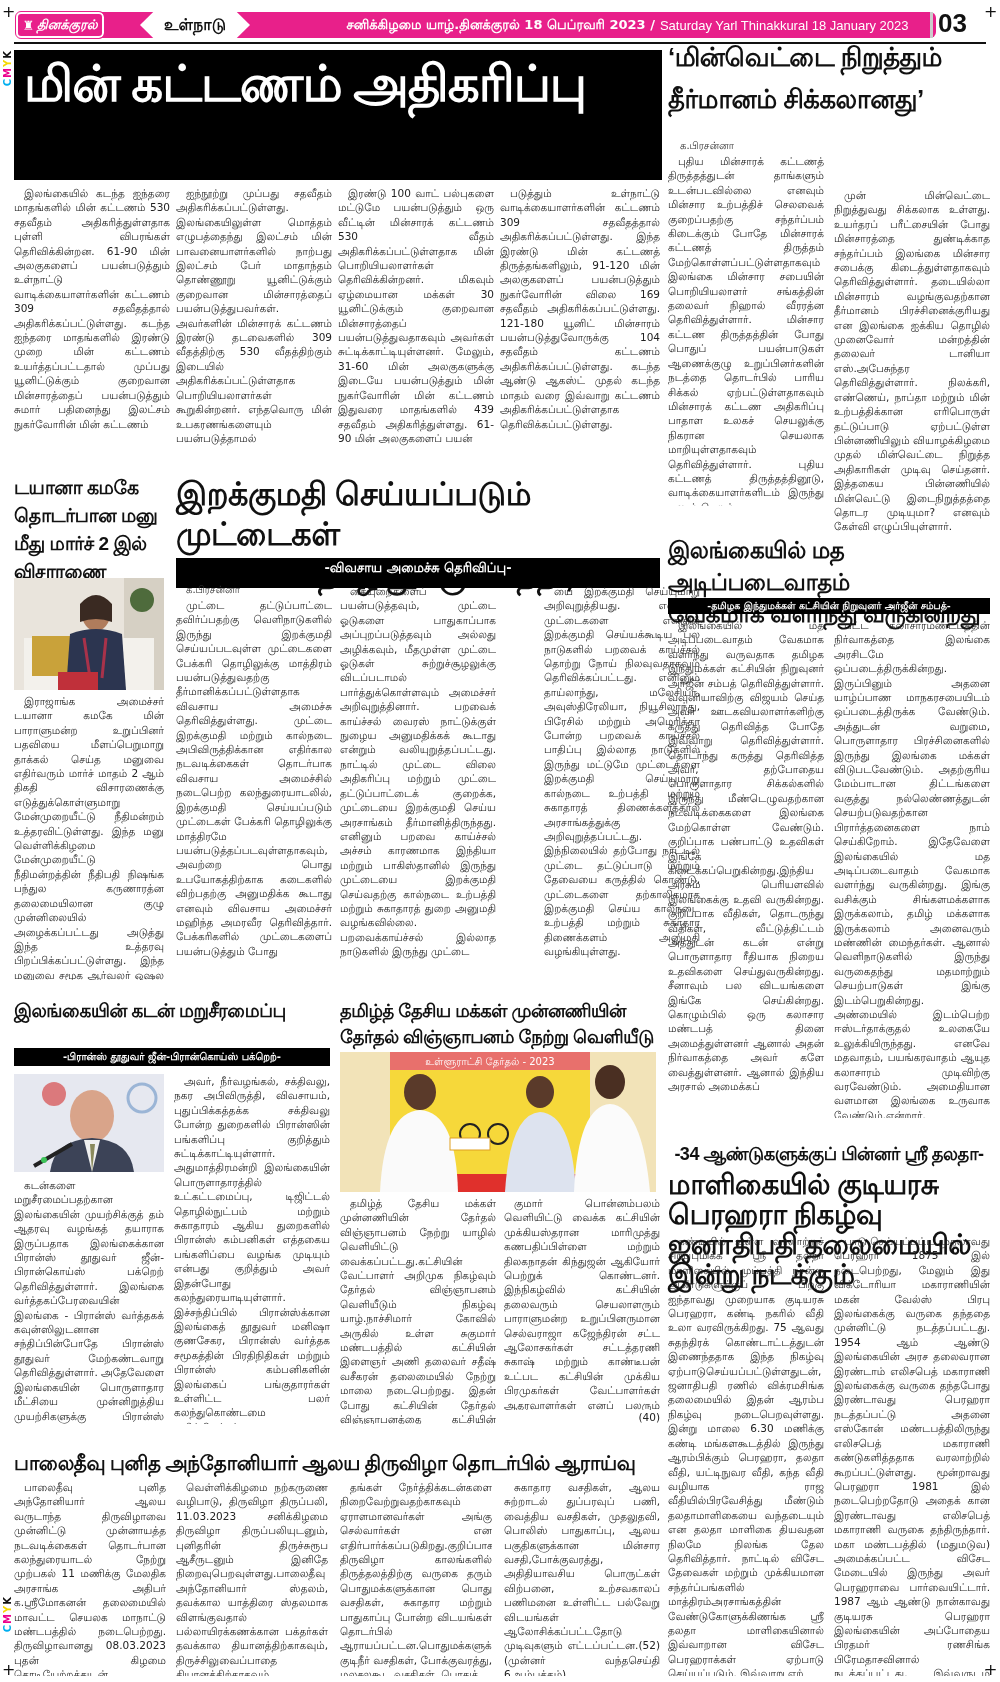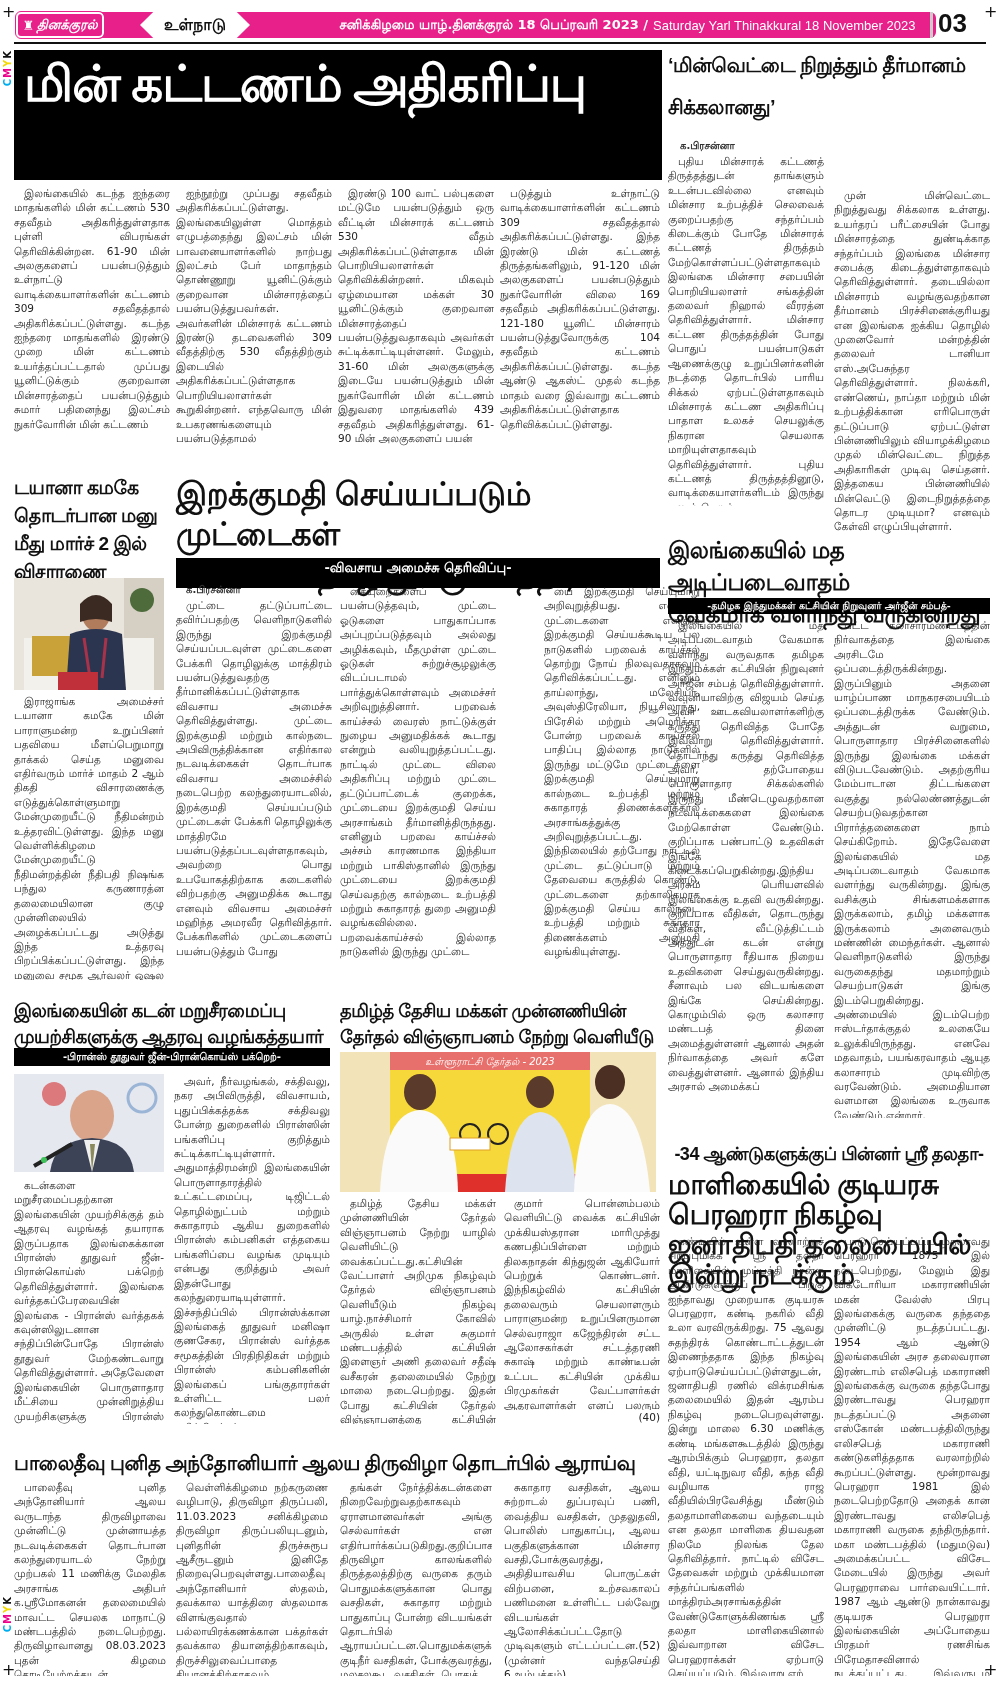--- a/index.html
+++ b/index.html
@@ -14,21 +14,21 @@
   .page-sep { left: 930px; top: 12px; width: 3px; height: 26px; background: #ccc; }
   .hdr-rule { left: 14px; top: 42px; width: 972px; height: 2px; background: #111; }
   .cmyk { font-size: 10px; font-weight: bold; writing-mode: vertical-rl; transform: rotate(180deg); letter-spacing: 1px; }
   .cmyk .c { color: #00aeef; } .cmyk .m { color: #ec008c; } .cmyk .y { color: #f5d800; } .cmyk .k { color: #111; }
   .reg-mark { font-size: 16px; color: #111; }
 
   
   .lead-hl { left: 14px; top: 50px; width: 648px; height: 130px; background: #000; color: #fff; font-family: "Liberation Serif", serif; font-weight: bold; font-size: 50px; line-height: 60px; padding: 4px 10px; letter-spacing: -1px; }
   .hl { font-family: "Liberation Sans", sans-serif; font-weight: bold; color: #111; letter-spacing: -0.5px; }
   .subbar { background: #000; color: #fff; font-weight: bold; text-align: center; white-space: nowrap; overflow: hidden; }
-  .byline { font-size: 10px; font-weight: bold; color: #333; }
+  .byline { font-size: 10px; font-weight: normal; color: #333; }
 
   
   .col { font-size: 10.5px; line-height: 14.4px; color: #222; text-align: justify; overflow: hidden; font-family: "DejaVu Sans", sans-serif; }
   .col p { text-indent: 10px; }
 
   
   .photo { overflow: hidden; }
   .photo svg { display: block; width: 100%; height: 100%; }
 </style>
 </head>
@@ -37,21 +37,21 @@
 <div class="abs reg-mark" style="left:2px;top:2px;">+</div>
 <div class="abs reg-mark" style="left:984px;top:2px;">+</div>
 <div class="abs hdr-bar"></div>
 <div class="abs logo">
   <span>♜</span>
   <span>தினக்குரல்</span>
 </div>
 <div class="abs section-tag">உள்நாடு</div>
 <div class="abs date-line">
   <span style="font-weight:bold;margin-right:5px;">சனிக்கிழமை யாழ்.தினக்குரல் 18 பெப்ரவரி 2023 /</span>
-  <span style="font-family:'Liberation Sans',sans-serif;">Saturday  Yarl Thinakkural 18 November  2023</span>
+  <span style="font-family:'Liberation Sans',sans-serif;">Saturday  Yarl Thinakkural 18 January  2023</span>
 </div>
 <div class="abs page-sep"></div>
 <div class="abs page-num">03</div>
 <div class="abs hdr-rule"></div>
 <div class="abs cmyk" style="left:2px;top:50px;"><span class="c">C</span><span class="m">M</span><span class="y">Y</span><span class="k">K</span></div>
 
 <div class="abs lead-hl">
   <div>மின் கட்டணம் அதிகரிப்பு</div>
 </div>
 <div class="abs col" style="left:14px;top:186px;width:156px;height:272px;">
@@ -60,21 +60,21 @@
 <div class="abs col" style="left:176px;top:186px;width:156px;height:272px;">
     <p>ஐந்நூற்று முப்பது சதவீதம் அதிகரிக்கப்பட்டுள்ளது. இலங்கையிலுள்ள மொத்தம் எழுபத்தைந்து இலட்சம் மின் பாவனையாளர்களில் நாற்பது இலட்சம் பேர் மாதாந்தம் தொண்ணூறு யூனிட்டுக்கும் குறைவான மின்சாரத்தைப் பயன்படுத்துபவர்கள். அவர்களின் மின்சாரக் கட்டணம் இரண்டு தடவைகளில் 309 வீதத்திற்கு 530 வீதத்திற்கும் இடையில் அதிகரிக்கப்பட்டுள்ளதாக பொறியியலாளர்கள் கூறுகின்றனர். எந்தவொரு மின் உபகரணங்களையும் பயன்படுத்தாமல்</p>
   </div>
 <div class="abs col" style="left:338px;top:186px;width:156px;height:272px;">
     <p>இரண்டு 100 வாட் பல்புகளை மட்டுமே பயன்படுத்தும் ஒரு வீட்டின் மின்சாரக் கட்டணம் 530 வீதம் அதிகரிக்கப்பட்டுள்ளதாக மின் பொறியியலாளர்கள் தெரிவிக்கின்றனர். மிகவும் ஏழ்மையான மக்கள் 30 யூனிட்டுக்கும் குறைவான மின்சாரத்தைப் பயன்படுத்துவதாகவும் அவர்கள் சுட்டிக்காட்டியுள்ளனர். மேலும், 31-60 மின் அலகுகளுக்கு இடையே பயன்படுத்தும் மின் நுகர்வோரின் மின் கட்டணம் இதுவரை மாதங்களில் 439 சதவீதம் அதிகரித்துள்ளது. 61-90 மின் அலகுகளைப் பயன்</p>
   </div>
 <div class="abs col" style="left:500px;top:186px;width:160px;height:272px;">
     <p>படுத்தும் உள்நாட்டு வாடிக்கையாளர்களின் கட்டணம் 309 சதவீதத்தால் அதிகரிக்கப்பட்டுள்ளது. இந்த இரண்டு மின் கட்டணத் திருத்தங்களிலும், 91-120 மின் அலகுகளைப் பயன்படுத்தும் நுகர்வோரின் விலை 169 சதவீதம் அதிகரிக்கப்பட்டுள்ளது. 121-180 யூனிட் மின்சாரம் பயன்படுத்துவோருக்கு 104 சதவீதம் கட்டணம் அதிகரிக்கப்பட்டுள்ளது. கடந்த ஆண்டு ஆகஸ்ட் முதல் கடந்த மாதம் வரை இவ்வாறு கட்டணம் அதிகரிக்கப்பட்டுள்ளதாக தெரிவிக்கப்பட்டுள்ளது.</p>
   </div>
 
-<div class="abs hl" style="left:668px;top:44px;width:322px;font-size:20px;line-height:42px;">‘மின்வெட்டை நிறுத்தும் தீர்மானம் சிக்கலானது’</div>
+<div class="abs hl" style="left:668px;top:36px;width:322px;font-size:26px;line-height:42px;">‘மின்வெட்டை நிறுத்தும் தீர்மானம் சிக்கலானது’</div>
 <div class="abs byline" style="left:680px;top:140px;">க.பிரசன்னா</div>
 <div class="abs col" style="left:668px;top:154px;width:156px;height:352px;">
     <p>புதிய மின்சாரக் கட்டணத் திருத்தத்துடன் தாங்களும் உடன்படவில்லை எனவும் மின்சார உற்பத்திச் செலவைக் குறைப்பதற்கு சந்தர்ப்பம் கிடைக்கும் போதே மின்சாரக் கட்டணத் திருத்தம் மேற்கொள்ளப்பட்டுள்ளதாகவும் இலங்கை மின்சார சபையின் பொறியியலாளர் சங்கத்தின் தலைவர் நிஹால் வீரரத்ன தெரிவித்துள்ளார். மின்சார கட்டண திருத்தத்தின் போது பொதுப் பயன்பாடுகள் ஆணைக்குழு உறுப்பினர்களின் நடத்தை தொடர்பில் பாரிய சிக்கல் ஏற்பட்டுள்ளதாகவும் மின்சாரக் கட்டண அதிகரிப்பு பாதாள உலகச் செயலுக்கு நிகரான செயலாக மாறியுள்ளதாகவும் தெரிவித்துள்ளார். புதிய கட்டணத் திருத்தத்தினூடு, வாடிக்கையாளர்களிடம் இருந்து பணம் பெறும்</p>
   </div>
 <div class="abs col" style="left:834px;top:140px;width:156px;height:366px;margin-top:48px;">
     <p>முன் மின்வெட்டை நிறுத்துவது சிக்கலாக உள்ளது. உயர்தரப் பரீட்சையின் போது மின்சாரத்தை துண்டிக்காத சந்தர்ப்பம் இலங்கை மின்சார சபைக்கு கிடைத்துள்ளதாகவும் தெரிவித்துள்ளார். தடையில்லா மின்சாரம் வழங்குவதற்கான தீர்மானம் பிரச்சினைக்குரியது என இலங்கை ஐக்கிய தொழில் முனைவோர் மன்றத்தின் தலைவர் டானியா எஸ்.அபேசுந்தர தெரிவித்துள்ளார். நிலக்கரி, எண்ணெய், நாப்தா மற்றும் மின் உற்பத்திக்கான எரிபொருள் தட்டுப்பாடு ஏற்பட்டுள்ள பின்னணியிலும் வியாழக்கிழமை முதல் மின்வெட்டை நிறுத்த அதிகாரிகள் முடிவு செய்தனர். இத்தகைய பின்னணியில் மின்வெட்டு இடைநிறுத்தத்தை தொடர முடியுமா? எனவும் கேள்வி எழுப்பியுள்ளார்.</p>
   </div>
 
 <div class="abs hl" style="left:14px;top:474px;width:150px;font-size:19px;line-height:28px;">டயானா கமகே தொடர்பான மனு மீது மார்ச் 2 இல் விசாரணை</div>
 <div class="abs photo" style="left:14px;top:578px;width:150px;height:112px;">
@@ -118,21 +118,20 @@
 <div class="abs subbar" style="left:668px;top:598px;width:322px;height:16px;font-size:9.5px;line-height:16px;">-தமிழக இந்துமக்கள் கட்சியின் நிறுவுனர் அர்ஜீன் சம்பத்-</div>
 <div class="abs col" style="left:668px;top:618px;width:156px;height:500px;">
     <p>இலங்கையில் மத அடிப்படைவாதம் வேகமாக வளர்ந்து வருவதாக தமிழக இந்துமக்கள் கட்சியின் நிறுவுனர் அர்ஜீன் சம்பத் தெரிவித்துள்ளார். வவுனியாவிற்கு விஜயம் செய்த அவர் ஊடகவியலாளர்களிற்கு கருத்து தெரிவித்த போதே இவ்வாறு தெரிவித்துள்ளார். தொடர்ந்து கருத்து தெரிவித்த அவர், தற்போதைய பொருளாதார சிக்கல்களில் இருந்து மீண்டெழுவதற்கான நடவடிக்கைகளை இலங்கை மேற்கொள்ள வேண்டும். குறிப்பாக பண்பாட்டு உதவிகள் இங்கே கிடைக்கப்பெறுகின்றது.இந்திய அரசும் பெரியளவில் இலங்கைக்கு உதவி வருகின்றது. குறிப்பாக வீதிகள், தொடருந்து வீதிகள், வீட்டுத்திட்டம் அத்துடன் கடன் என்று பொருளாதார ரீதியாக நிறைய உதவிகளை செய்துவருகின்றது. சீனாவும் பல விடயங்களை இங்கே செய்கின்றது. கொழும்பில் ஒரு கலாசார மண்டபத் தினை அமைத்துள்ளனர் ஆனால் அதன் நிர்வாகத்தை அவர் களே வைத்துள்ளனர். ஆனால் இந்திய அரசால் அமைக்கப்</p>
   </div>
 <div class="abs col" style="left:834px;top:618px;width:156px;height:500px;">
     <p>பட்ட கலாசாரமண்டபத்தின் நிர்வாகத்தை இலங்கை அரசிடமே ஒப்படைத்திருக்கின்றது. இருப்பினும் அதனை யாழ்ப்பாண மாநகரசபையிடம் ஒப்படைத்திருக்க வேண்டும். அத்துடன் வறுமை, பொருளாதார பிரச்சினைகளில் இருந்து இலங்கை மக்கள் விடுபடவேண்டும். அதற்குரிய மேம்பாடான திட்டங்களை வகுத்து நல்லெண்ணத்துடன் செயற்படுவதற்கான பிரார்த்தனைகளை நாம் செய்கிறோம். இதேவேளை இலங்கையில் மத அடிப்படைவாதம் வேகமாக வளர்ந்து வருகின்றது. இங்கு வசிக்கும் சிங்களமக்களாக இருக்கலாம், தமிழ் மக்களாக இருக்கலாம் அனைவரும் மண்ணின் மைந்தர்கள். ஆனால் வெளிநாடுகளில் இருந்து வருகைதந்து மதமாற்றும் செயற்பாடுகள் இங்கு இடம்பெறுகின்றது. அண்மையில் இடம்பெற்ற ஈஸ்டர்தாக்குதல் உலகையே உலுக்கியிருந்தது. எனவே மதவாதம், பயங்கரவாதம் ஆயுத கலாசாரம் முடிவிற்கு வரவேண்டும். அமைதியான வளமான இலங்கை உருவாக வேண்டும்.என்றார்.</p>
   </div>
 
 <div class="abs hl" style="left:14px;top:998px;width:316px;font-size:18.5px;line-height:26px;">
   <div>இலங்கையின் கடன் மறுசீரமைப்பு</div>
-  <div>முயற்சிகளுக்கு ஆதரவு வழங்கத்தயார்</div>
 </div>
 <div class="abs subbar" style="left:14px;top:1048px;width:316px;height:18px;font-size:10px;line-height:18px;">-பிரான்ஸ் தூதுவர் ஜீன்-பிரான்கொய்ஸ் பக்றெற்-</div>
 <div class="abs photo" style="left:14px;top:1074px;width:150px;height:98px;">
   <svg viewBox="0 0 150 98" preserveAspectRatio="none">
     <rect width="150" height="98" fill="#e6e8f0"></rect>
     <circle cx="40" cy="20" r="12" fill="#d54a4a" opacity=".7"></circle>
     <circle cx="128" cy="24" r="14" fill="none" stroke="#9bb5d6" stroke-width="3"></circle>
     <ellipse cx="78" cy="42" rx="22" ry="26" fill="#d9a48a"></ellipse>
     <path d="M36 98 Q40 66 78 64 Q116 66 120 98Z" fill="#3c4357"></path>
     <path d="M70 66 L78 98 L86 66Z" fill="#f0f0f0"></path>
@@ -145,21 +144,21 @@
     <p>கடன்களை மறுசீரமைப்பதற்கான இலங்கையின் முயற்சிக்குத் தம் ஆதரவு வழங்கத் தயாராக இருப்பதாக இலங்கைக்கான பிரான்ஸ் தூதுவர் ஜீன்-பிரான்கொய்ஸ் பக்றெற் தெரிவித்துள்ளார். இலங்கை வர்த்தகப்பேரவையின் இலங்கை - பிரான்ஸ் வர்த்தகக் கவுன்ஸிலுடனான சந்திப்பின்போதே பிரான்ஸ் தூதுவர் மேற்கண்டவாறு தெரிவித்துள்ளார். அதேவேளை இலங்கையின் பொருளாதார மீட்சியை முன்னிறுத்திய முயற்சிகளுக்கு பிரான்ஸ் ஆதரவு வழங்கும் என்று உறுதியளித்துள்ள</p>
   </div>
 <div class="abs col" style="left:174px;top:1074px;width:156px;height:350px;">
     <p>அவர், நீர்வழங்கல், சக்திவலு, நகர அபிவிருத்தி, விவசாயம், புதுப்பிக்கத்தக்க சக்திவலு போன்ற துறைகளில் பிரான்ஸின் பங்களிப்பு குறித்தும் சுட்டிக்காட்டியுள்ளார். அதுமாத்திரமன்றி இலங்கையின் பொருளாதாரத்தில் உட்கட்டமைப்பு, டிஜிட்டல் தொழில்நுட்பம் மற்றும் சுகாதாரம் ஆகிய துறைகளில் பிரான்ஸ் கம்பனிகள் எத்தகைய பங்களிப்பை வழங்க முடியும் என்பது குறித்தும் அவர் இதன்போது கலந்துரையாடியுள்ளார். இச்சந்திப்பில் பிரான்ஸ்க்கான இலங்கைத் தூதுவர் மனிஷா குணசேகர, பிரான்ஸ் வர்த்தக சமூகத்தின் பிரதிநிதிகள் மற்றும் பிரான்ஸ் கம்பனிகளின் இலங்கைப் பங்குதாரர்கள் உள்ளிட்ட பலர் கலந்துகொண்டமை குறிப்பிடத்தக்கது.</p>
   </div>
 
 <div class="abs hl" style="left:340px;top:998px;width:320px;font-size:18px;line-height:26px;">
   <div>தமிழ்த் தேசிய மக்கள் முன்னணியின்</div>
   <div>தேர்தல் விஞ்ஞாபனம் நேற்று வெளியீடு</div>
 </div>
-<div class="abs photo" style="left:340px;top:1052px;width:316px;height:140px;font-style:italic;">
+<div class="abs photo" style="left:340px;top:1052px;width:316px;height:140px;">
   <svg viewBox="0 0 316 140" preserveAspectRatio="none">
     <rect width="316" height="140" fill="#f2e3b8"></rect>
     <rect x="50" y="0" width="200" height="140" fill="#f6d83a"></rect>
     <rect x="50" y="0" width="200" height="18" fill="#e8706c"></rect>
     <text x="150" y="13" font-size="10" fill="#fff" text-anchor="middle" font-family="DejaVu Sans, sans-serif">உள்ளூராட்சி தேர்தல் - 2023</text>
     <rect x="50" y="122" width="200" height="18" fill="#e0302c"></rect>
     <circle cx="130" cy="82" r="10" fill="none" stroke="#222" stroke-width="2"></circle>
     <circle cx="158" cy="82" r="10" fill="none" stroke="#222" stroke-width="2"></circle>
     <ellipse cx="80" cy="40" rx="16" ry="18" fill="#5a3a2a"></ellipse>
     <path d="M40 140 Q44 60 80 58 Q116 60 118 140Z" fill="#fafafa"></path>

